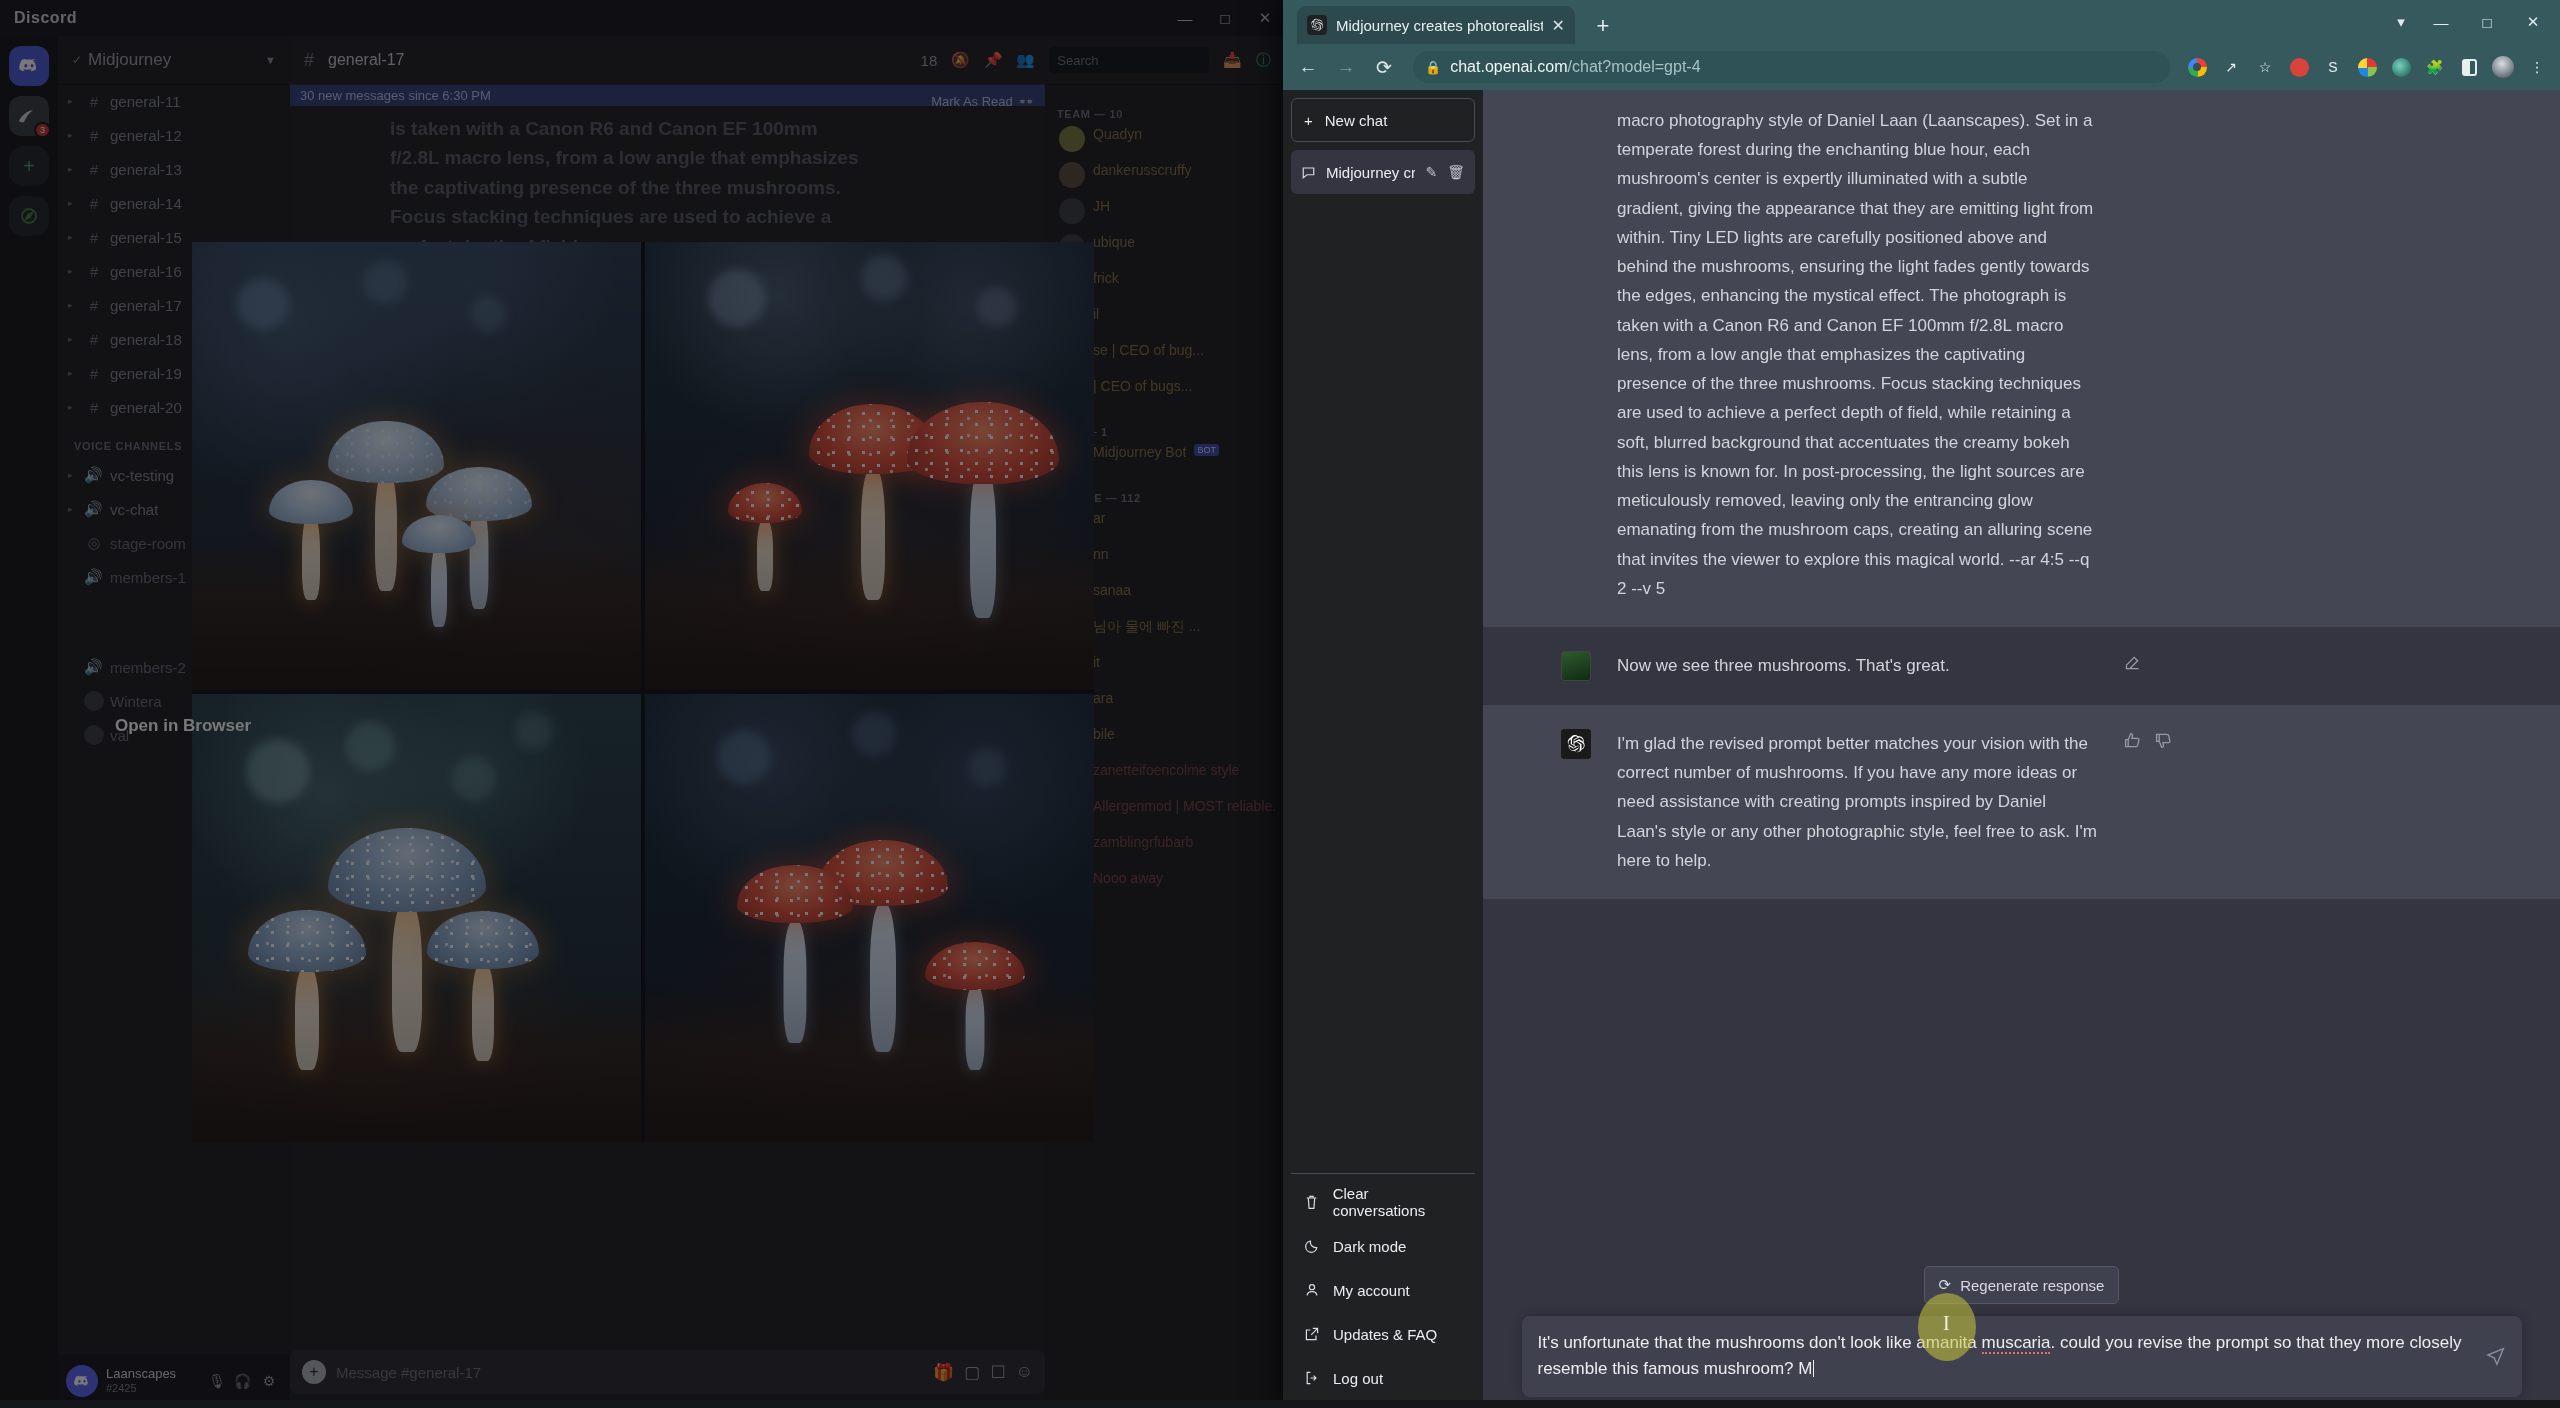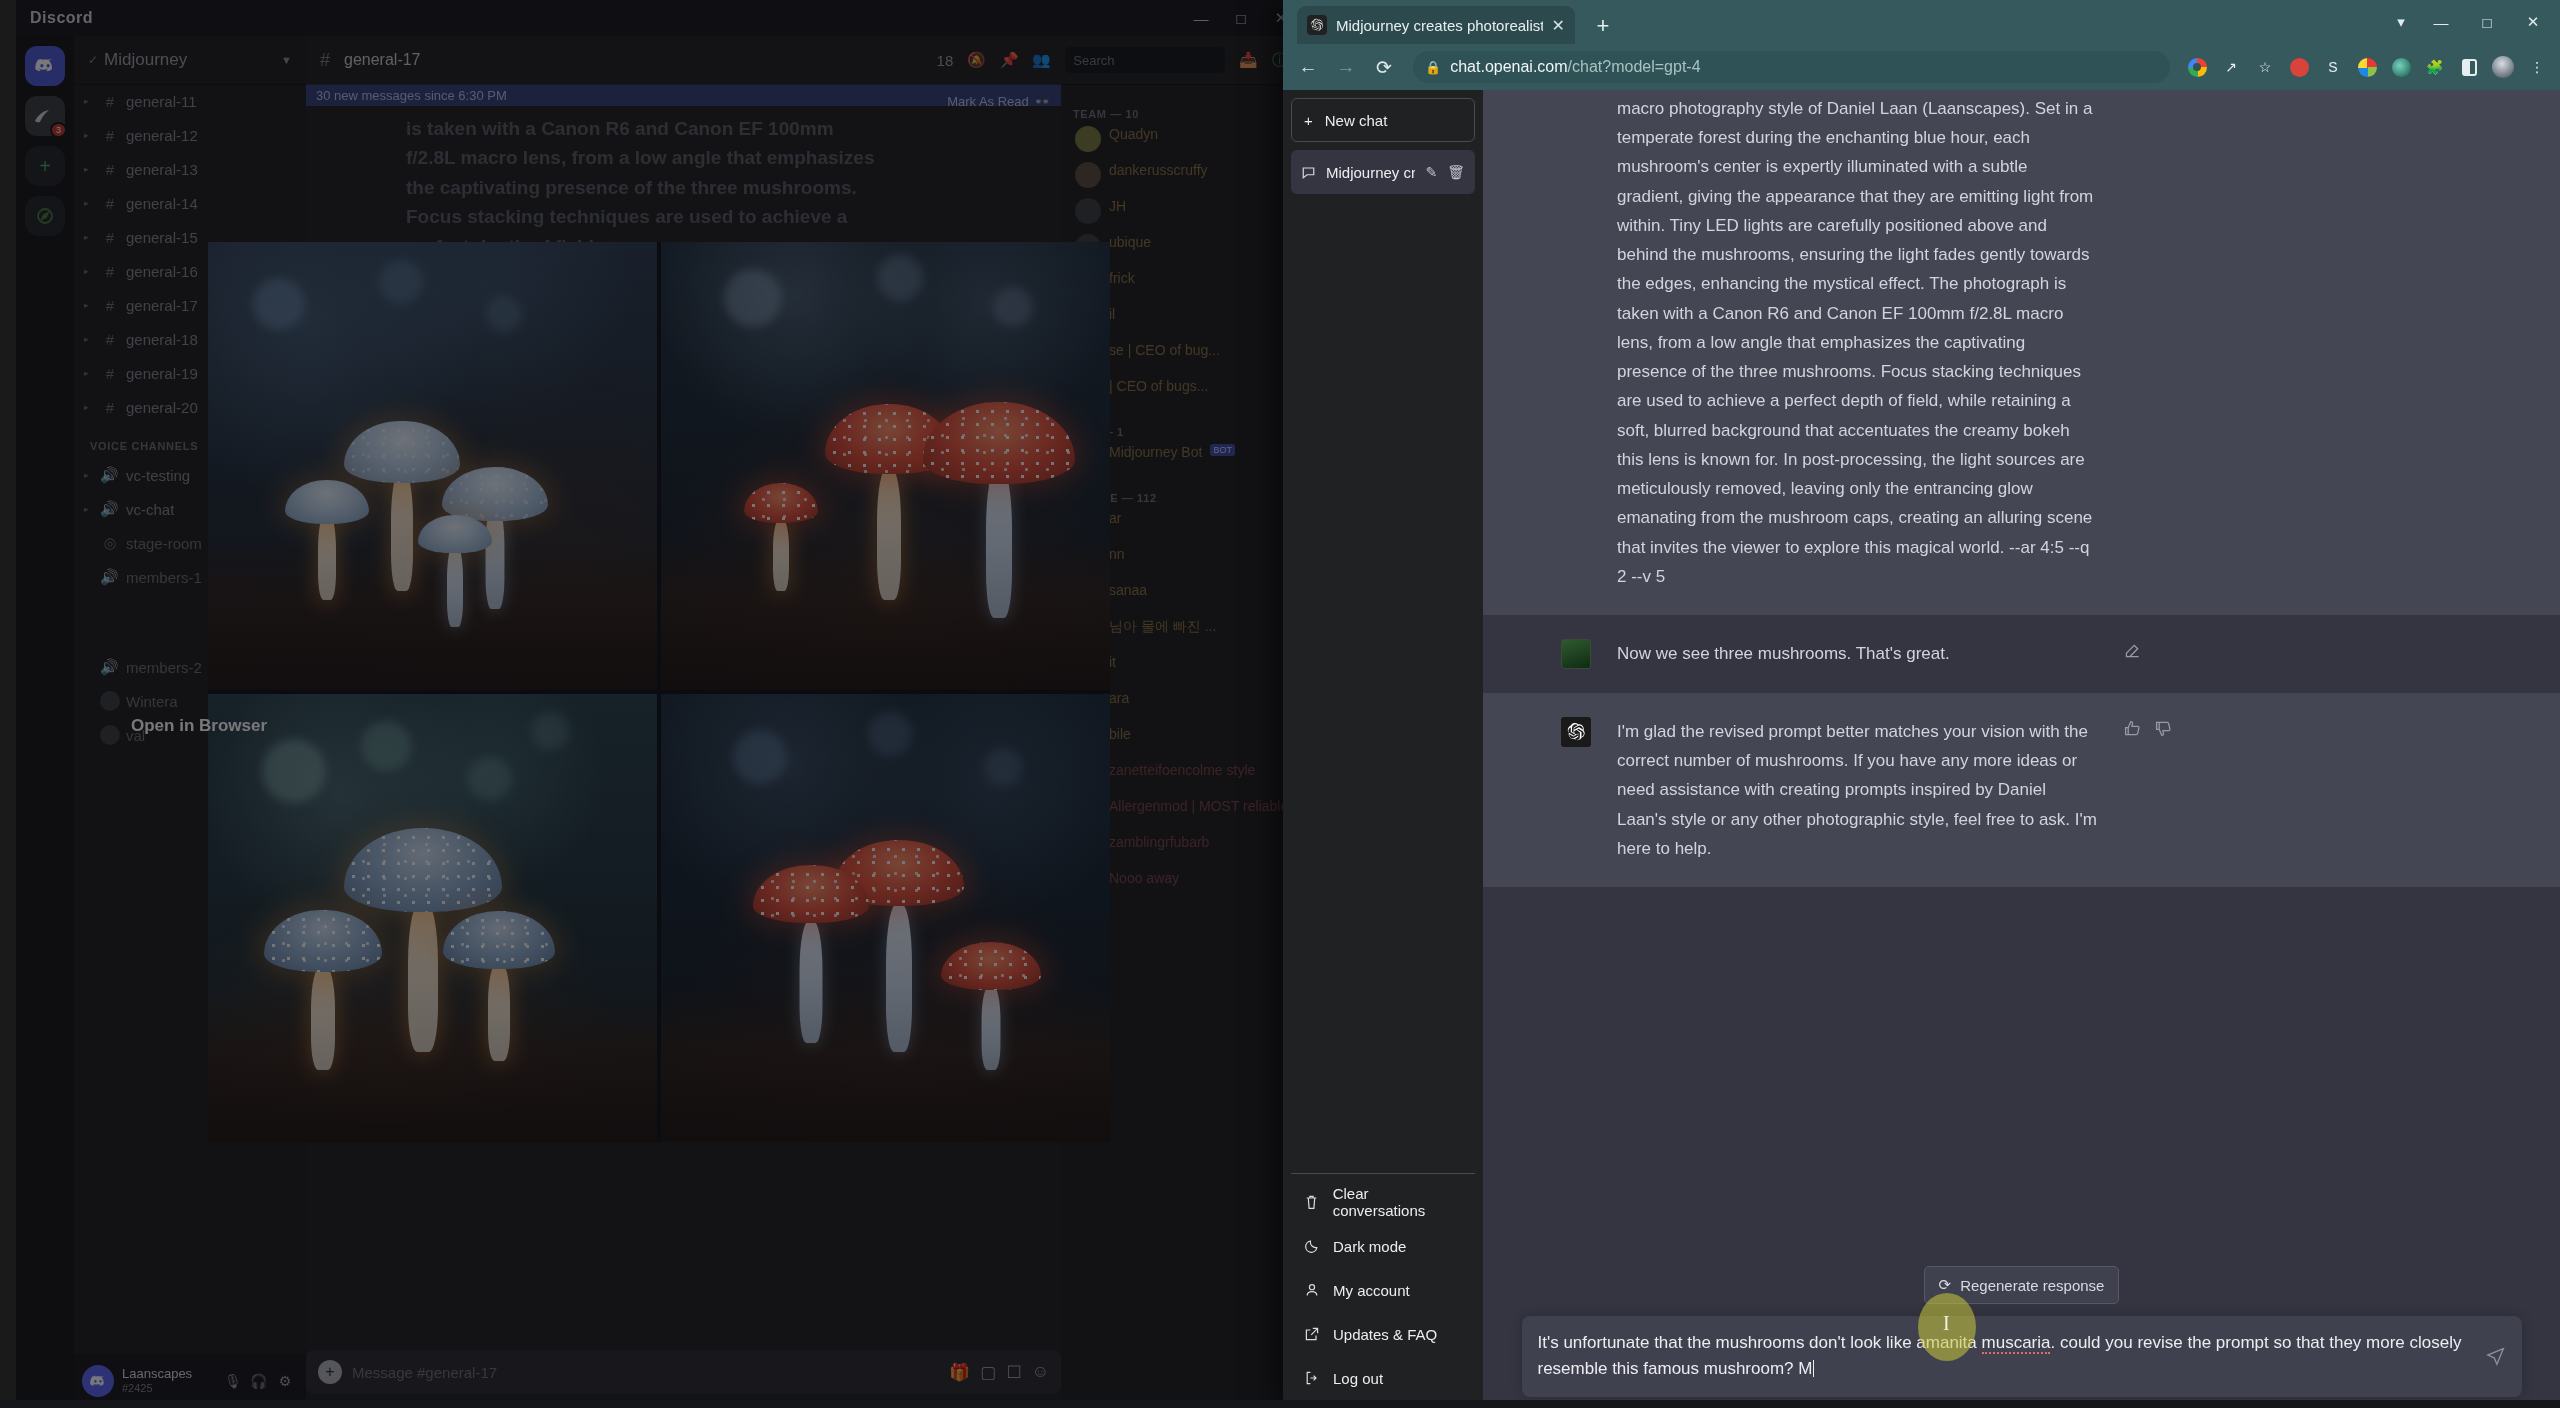--- a/index.html
+++ b/index.html
@@ -6,21 +6,21 @@
   html, body {
     width: 2560px; height: 1408px;
     background: #1a1a1a;
     font-family: "Liberation Sans", sans-serif;
     overflow: hidden;
   }
   #root { position: relative; width: 2560px; height: 1408px; }
 
   
   #discord {
-    position: absolute; left: 16px; top: 0; width: 1285px; height: 1408px;
+    position: absolute; left: 0; top: 0; width: 1285px; height: 1408px;
     background: #1f2023;
     overflow: hidden;
   }
   #discord .dim { 
     position: absolute; inset: 0; background: rgba(10,10,12,0.55);
     pointer-events: none; z-index: 60;
   }
   #dc-titlebar {
     position: absolute; left: 0; top: 0; width: 1285px; height: 36px;
     background: #17181b; display: flex; align-items: center;
@@ -894,21 +894,21 @@
                 </svg>
             </span>
             <span>Log out</span>
           </div>
         </div>
       </div>
 
       <div id="gpt-main">
         <div id="gpt-thread">
 
-          <div class="msg assistant" id="gpt-firstmsg" style="padding-top:4px">
+          <div class="msg assistant" id="gpt-firstmsg" style="padding-top:16px">
             <div class="avatar gpt dark" style="visibility:hidden"></div>
             <div class="body">macro photography style of Daniel Laan (Laanscapes). Set in a temperate forest during the enchanting blue hour, each mushroom's center is expertly illuminated with a subtle gradient, giving the appearance that they are emitting light from within. Tiny LED lights are carefully positioned above and behind the mushrooms, ensuring the light fades gently towards the edges, enhancing the mystical effect. The photograph is taken with a Canon R6 and Canon EF 100mm f/2.8L macro lens, from a low angle that emphasizes the captivating presence of the three mushrooms. Focus stacking techniques are used to achieve a perfect depth of field, while retaining a soft, blurred background that accentuates the creamy bokeh this lens is known for. In post-processing, the light sources are meticulously removed, leaving only the entrancing glow emanating from the mushroom caps, creating an alluring scene that invites the viewer to explore this magical world. --ar 4:5 --q 2 --v 5</div>
             <div class="actions"></div>
           </div>
 
           <div class="msg user">
             <div class="avatar user"></div>
             <div class="body">Now we see three mushrooms. That's great.</div>
             <div class="actions">
               <span>

